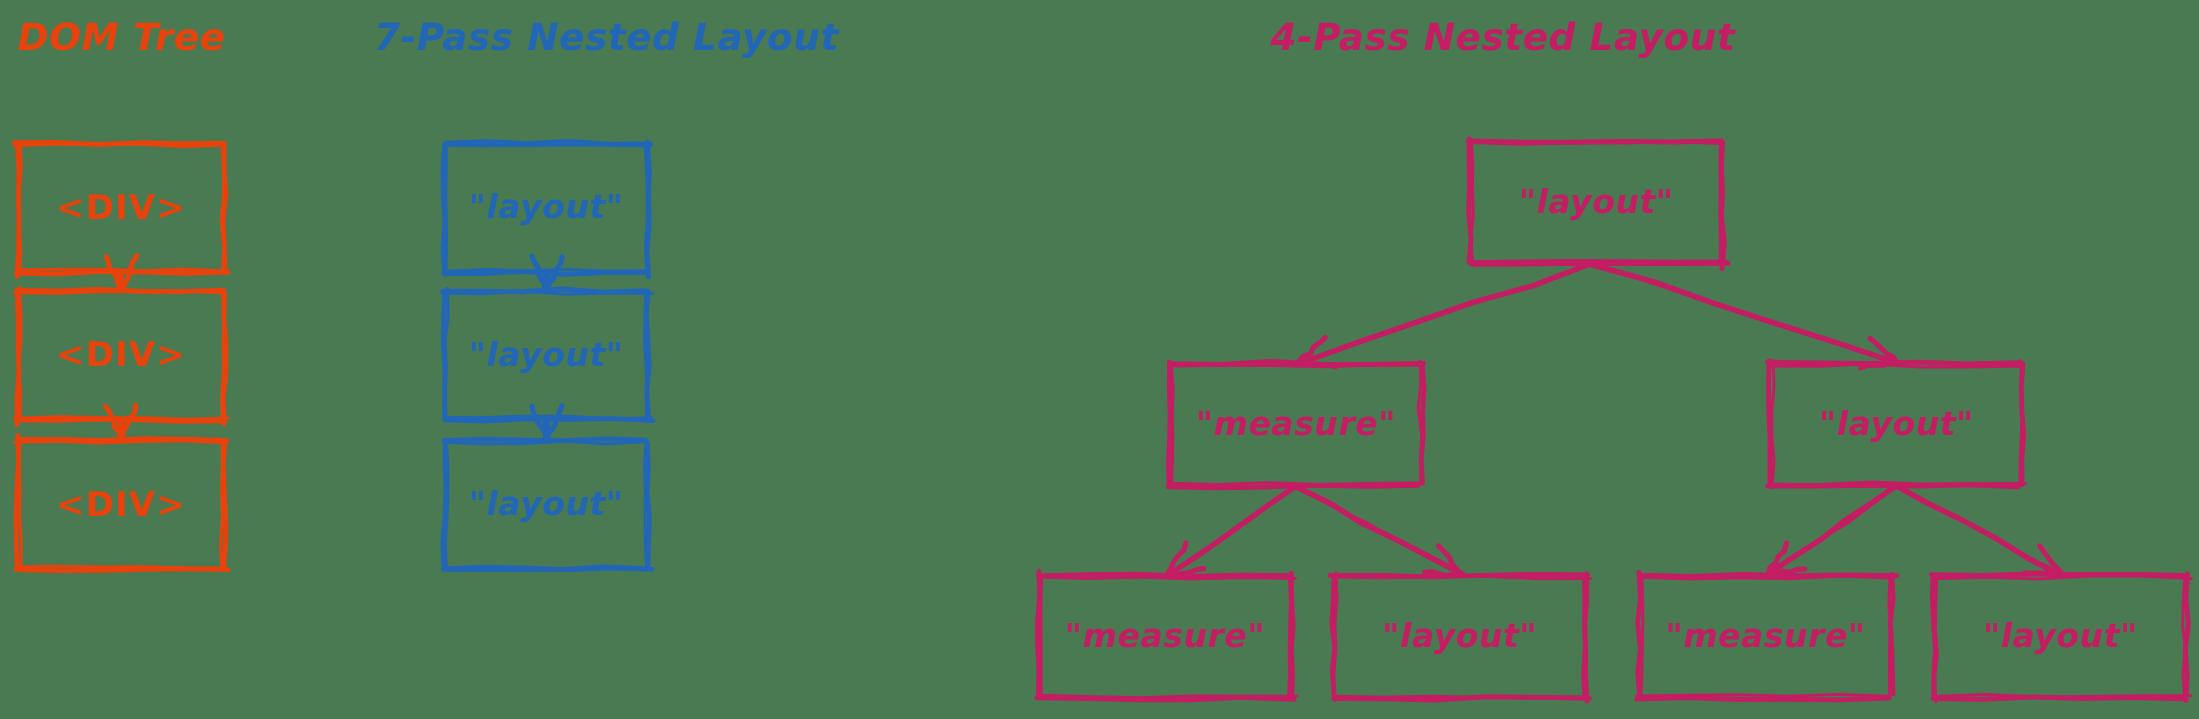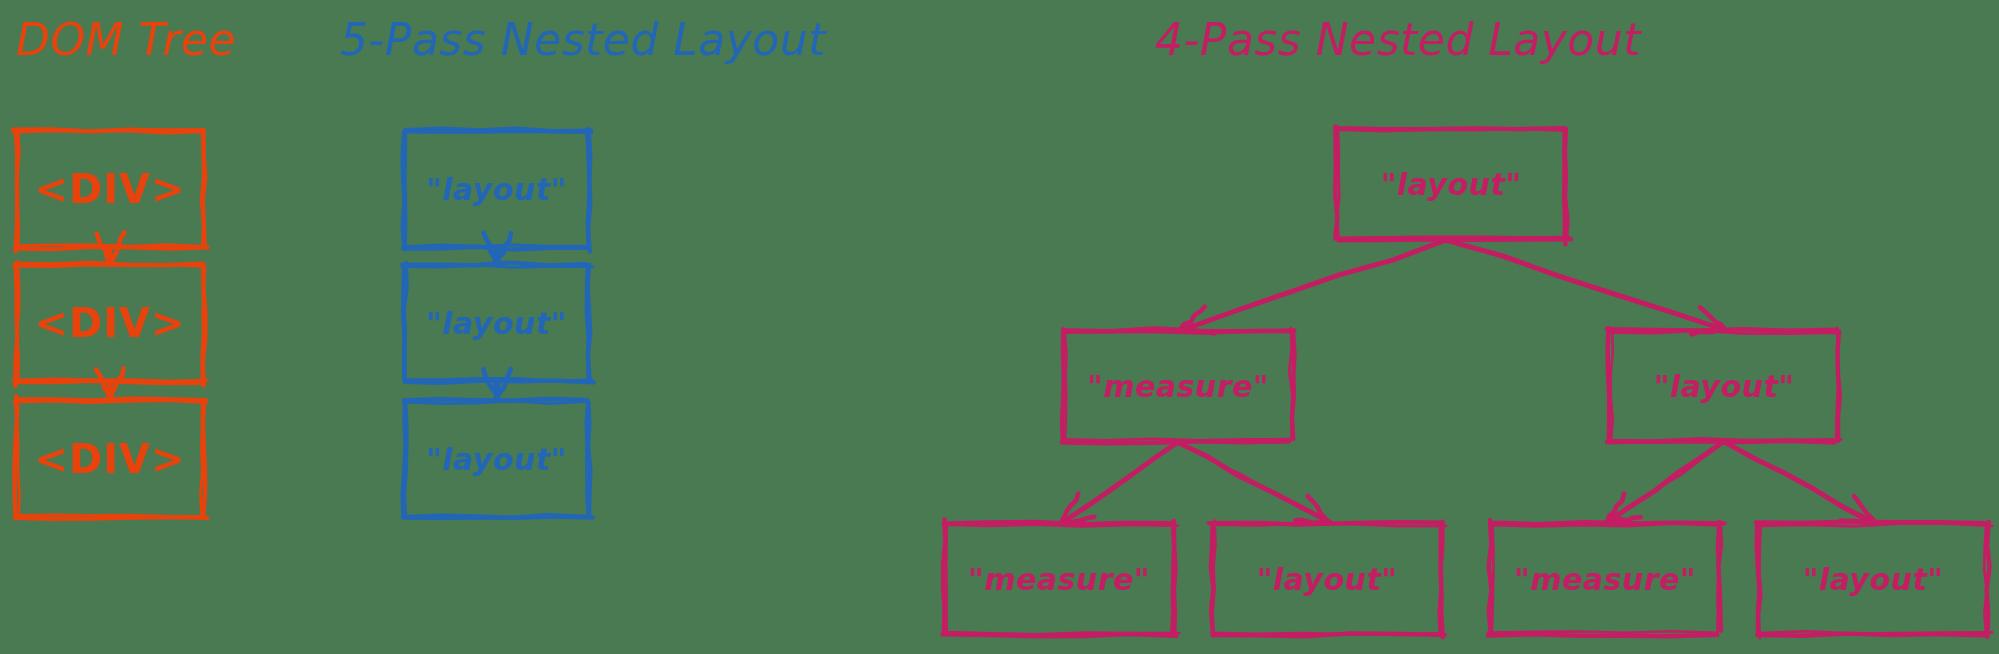--- a/index.html
+++ b/index.html
@@ -12,39 +12,39 @@
     width: 1999px;
     height: 654px;
     background: #4a7a52;
     overflow: hidden;
     font-family: "DejaVu Sans", sans-serif;
   }
   .col-title {
     position: absolute;
     white-space: nowrap;
     font-family: "DejaVu Sans", sans-serif;
-    font-size: 44px;
-    font-weight: 400;
+    font-size: 34px;
+    font-weight: 700;
     font-style: italic;
     letter-spacing: 0.5px;
   }
   .node-label {
     position: absolute;
     white-space: nowrap;
     font-family: "DejaVu Sans", sans-serif;
     font-size: 30px;
     font-weight: 700;
     font-style: italic;
     letter-spacing: 0.5px;
     transform: translate(-50%, -50%);
     text-align: center;
   }
   .node-label.dom {
     font-style: normal;
-    font-size: 40px;
+    font-size: 31px;
     letter-spacing: 1px;
   }
   svg.sketch {
     position: absolute;
     left: 0;
     top: 0;
     width: 1999px;
     height: 654px;
     overflow: visible;
     pointer-events: none;
@@ -131,21 +131,21 @@
         <path class="stroke" d="M1493.1 524.9L1536.4 526.5L1583.7 525.2L1627.0 526.2L1673.9 523.6L1717.7 525.5M1718.1 525.2L1717.1 548.6L1718.5 570.6L1717.6 590.6L1717.7 613.6L1717.5 634.6M1717.5 632.8L1670.5 631.2L1624.5 632.8L1578.8 631.5L1535.3 631.9L1487.8 632.6M1491.7 636.0L1492.5 615.0L1493.0 592.7L1493.5 568.8L1493.4 548.4L1492.7 526.5" stroke="#c41d63" stroke-width="2.6"></path>
         <path class="stroke" d="M1755.9 522.5L1802.8 523.0L1847.5 521.8L1893.2 522.3L1939.7 522.3L1984.8 523.1M1988.6 521.7L1987.1 545.5L1989.5 566.5L1986.6 590.6L1988.2 613.9L1987.3 636.9M1983.5 635.3L1936.8 634.1L1892.7 635.1L1848.2 633.6L1800.7 635.8L1757.3 635.0M1758.0 633.1L1758.1 610.0L1759.5 590.7L1757.9 569.0L1756.7 546.0L1757.2 525.2" stroke="#c41d63" stroke-width="4.4"></path>
         <path class="stroke" d="M1759.9 525.9L1807.6 524.9L1853.0 526.4L1898.7 523.7L1947.0 523.7L1992.2 526.0M1986.2 524.5L1984.8 545.6L1984.2 569.5L1986.7 589.5L1984.4 612.5L1986.0 634.7M1992.0 632.4L1945.8 632.5L1899.7 633.1L1853.0 633.6L1805.7 631.3L1757.6 633.1M1760.0 638.1L1758.8 615.9L1761.3 594.5L1759.5 572.5L1759.8 549.9L1760.6 526.1" stroke="#c41d63" stroke-width="2.6"></path>
       </g>
     </svg>
   <div id="labels">
       <div class="col-title" style="left: 16px; top: 14px; color: rgb(232, 67, 12);">DOM Tree</div>
       <div class="node-label dom" style="left: 110px; top: 189px; color: rgb(232, 67, 12);">&lt;DIV&gt;</div>
       <div class="node-label dom" style="left: 110px; top: 323px; color: rgb(232, 67, 12);">&lt;DIV&gt;</div>
       <div class="node-label dom" style="left: 110px; top: 459px; color: rgb(232, 67, 12);">&lt;DIV&gt;</div>
-      <div class="col-title" style="left: 340px; top: 14px; color: rgb(34, 102, 184);">5-Pass Nested Layout</div>
+      <div class="col-title" style="left: 340px; top: 14px; color: rgb(34, 102, 184);">7-Pass Nested Layout</div>
       <div class="node-label" style="left: 496.5px; top: 189px; color: rgb(34, 102, 184);">"layout"</div>
       <div class="node-label" style="left: 496.5px; top: 323px; color: rgb(34, 102, 184);">"layout"</div>
       <div class="node-label" style="left: 496.5px; top: 459px; color: rgb(34, 102, 184);">"layout"</div>
       <div class="col-title" style="left: 1155px; top: 14px; color: rgb(196, 29, 99);">4-Pass Nested Layout</div>
       <div class="node-label" style="left: 1451px; top: 184px; color: rgb(196, 29, 99);">"layout"</div>
       <div class="node-label" style="left: 1178px; top: 386px; color: rgb(196, 29, 99);">"measure"</div>
       <div class="node-label" style="left: 1724px; top: 386px; color: rgb(196, 29, 99);">"layout"</div>
       <div class="node-label" style="left: 1059px; top: 579px; color: rgb(196, 29, 99);">"measure"</div>
       <div class="node-label" style="left: 1327px; top: 579px; color: rgb(196, 29, 99);">"layout"</div>
       <div class="node-label" style="left: 1605px; top: 579px; color: rgb(196, 29, 99);">"measure"</div>

